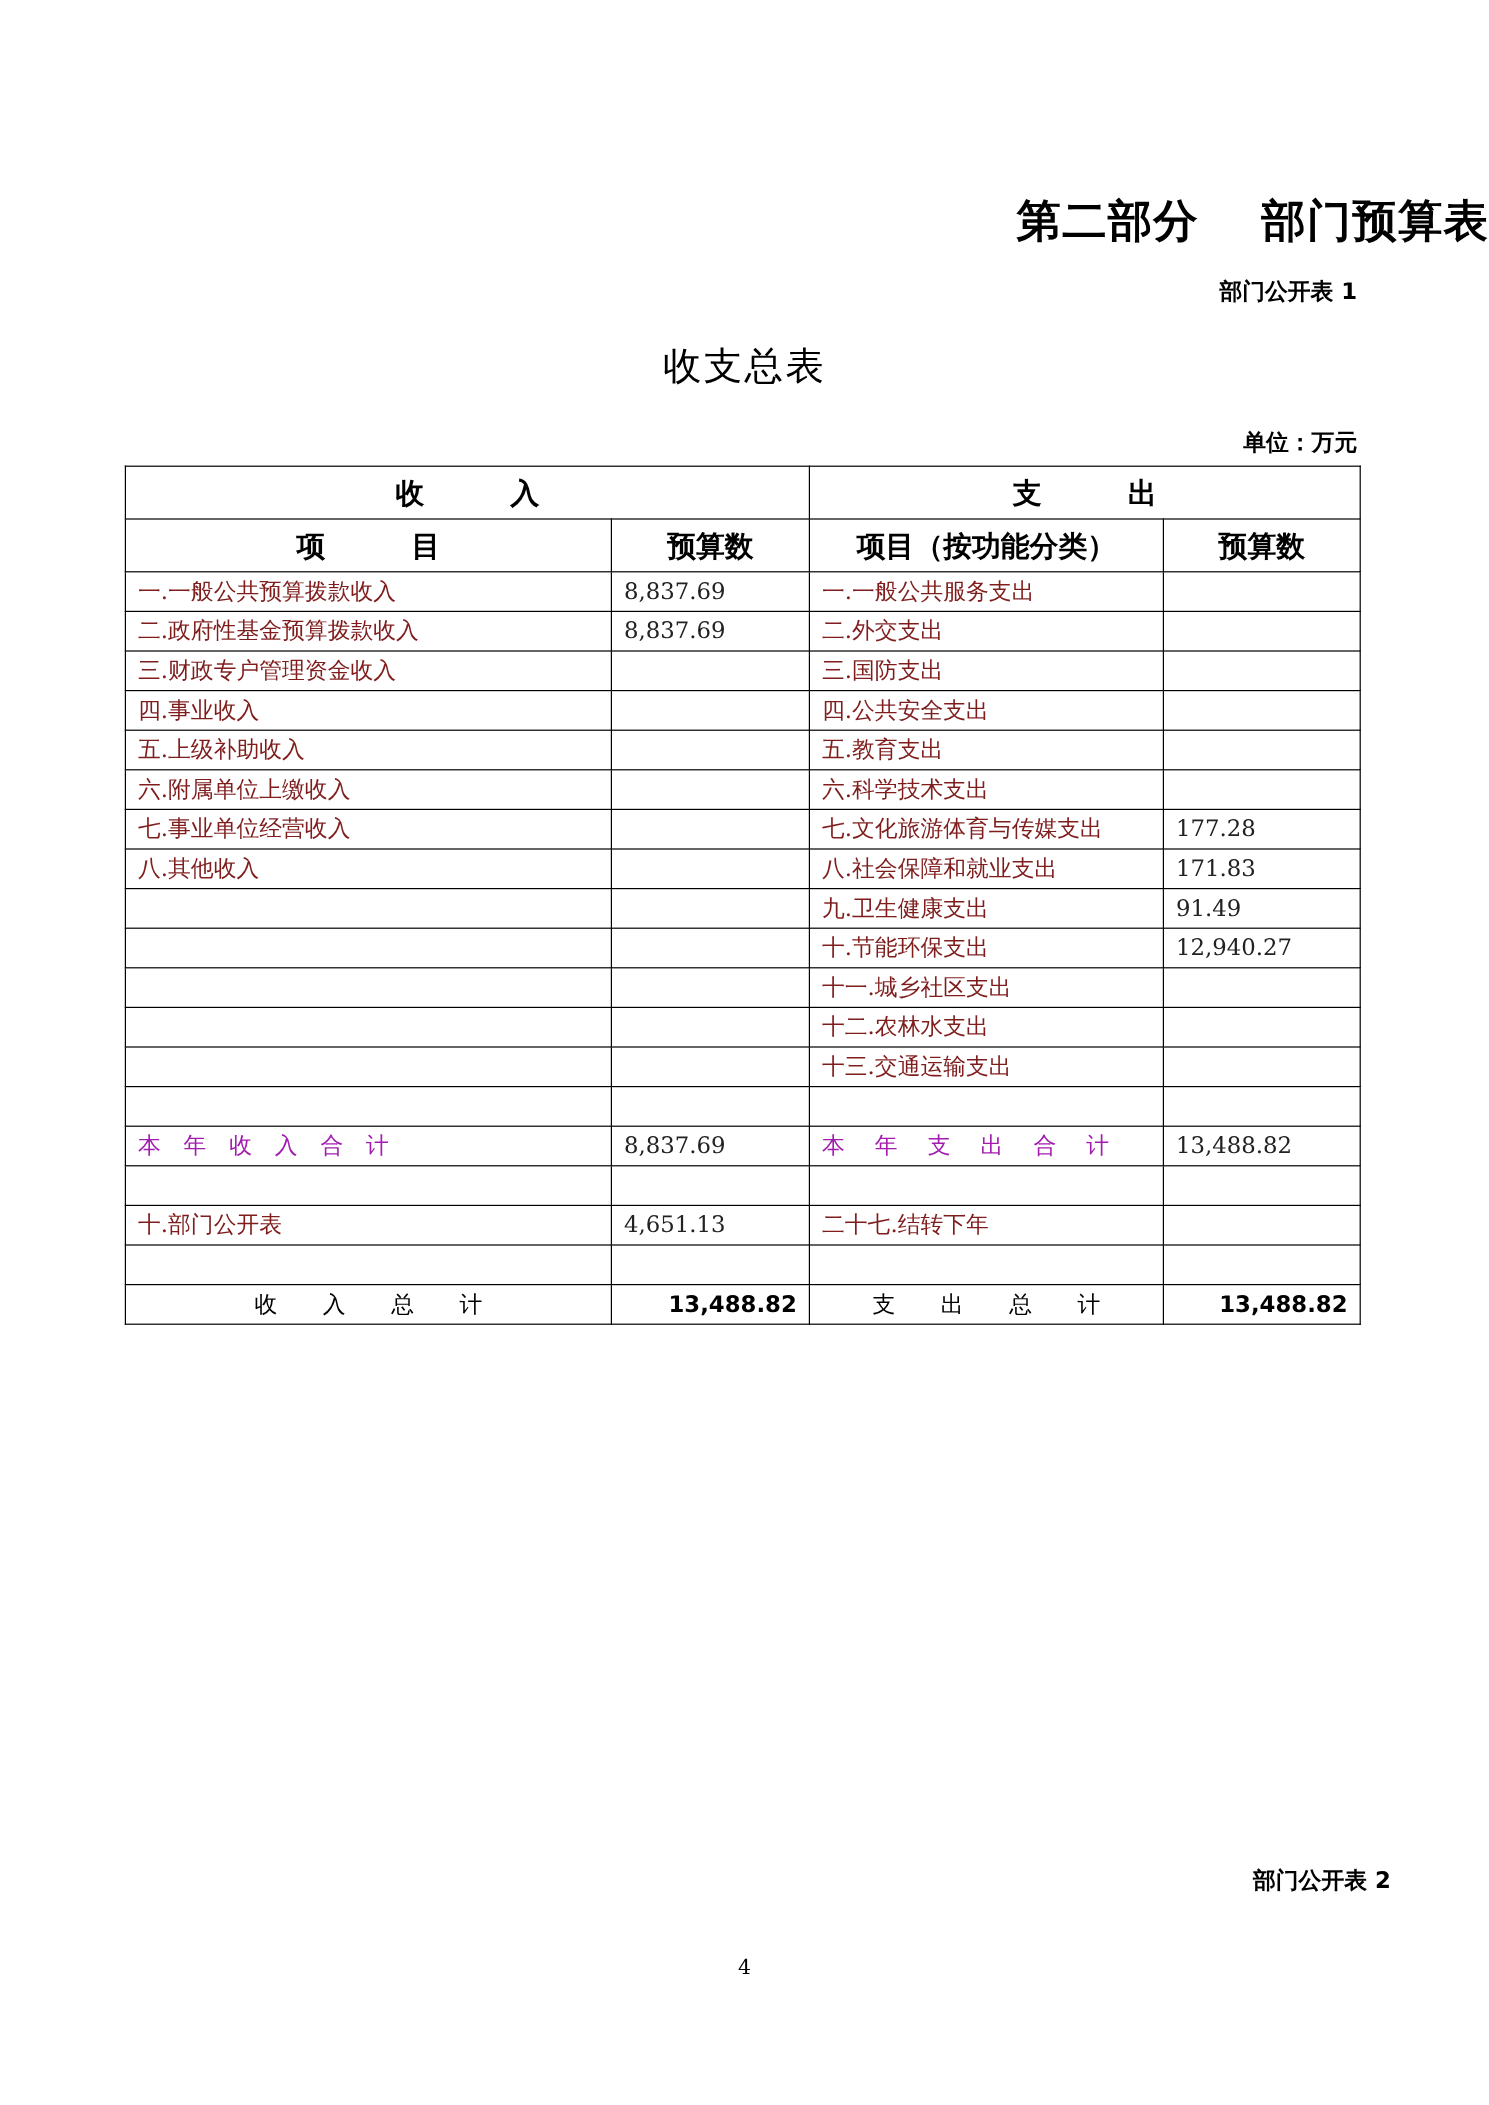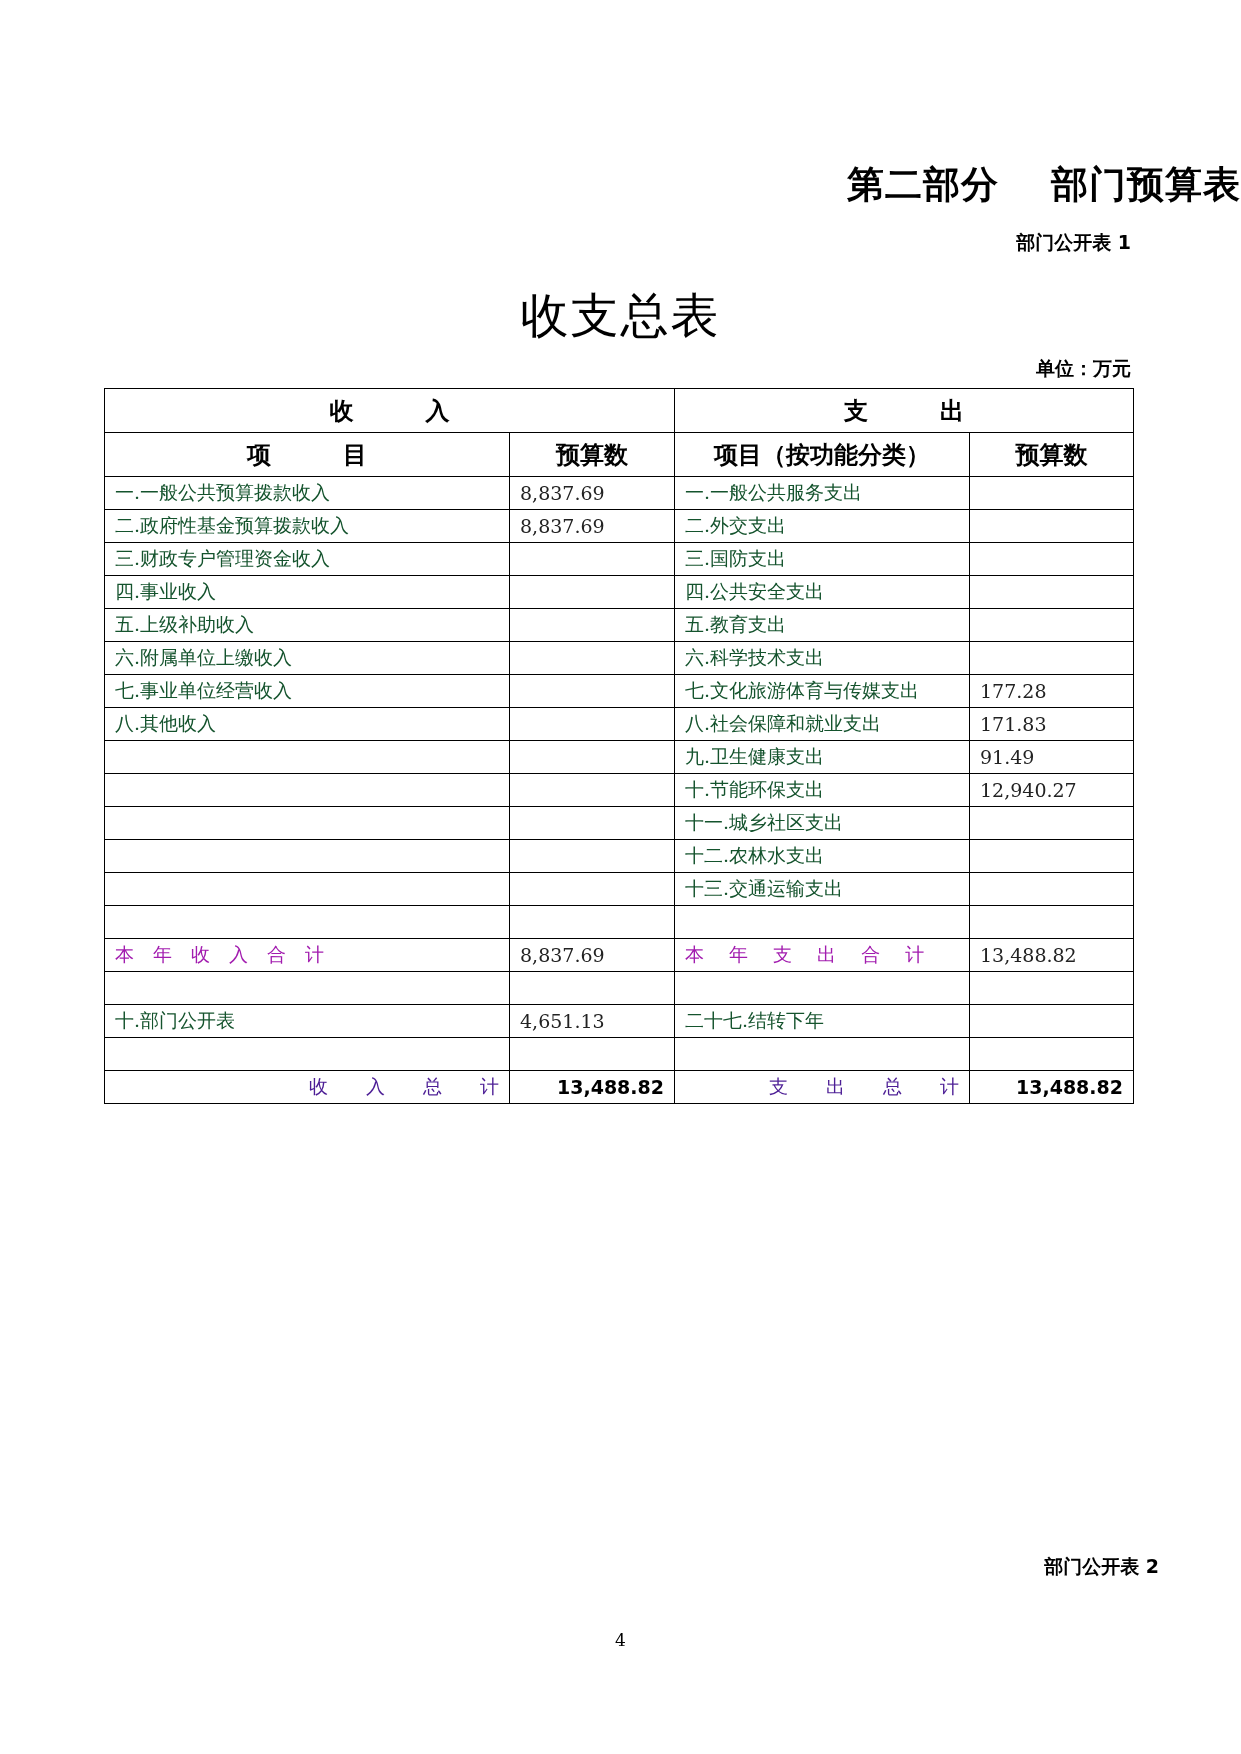--- a/index.html
+++ b/index.html
@@ -14,45 +14,45 @@
   }
   .form-no {
     position: absolute; font-family: "DejaVu Sans", "Liberation Sans", sans-serif;
     font-weight: bold; font-size: 19px;
   }
   .form-no.top { right: 110px; top: 230px; }
   .form-no.bottom { right: 82px; top: 1554px; }
   .table-title {
     position: absolute; left: 0; width: 1241px; top: 284px; text-align: center;
     font-family: "DejaVu Sans", "Liberation Sans", sans-serif;
-    font-size: 48px; letter-spacing: 2px;
+    font-size: 32px; letter-spacing: 2px;
   }
   .unit {
     position: absolute; right: 110px; top: 356px;
     font-family: "DejaVu Sans", "Liberation Sans", sans-serif;
     font-weight: bold; font-size: 19px;
   }
   table.budget {
     position: absolute; left: 104px; top: 388px; width: 1029px;
     border-collapse: collapse; table-layout: fixed;
   }
   table.budget td, table.budget th {
     border: 1.5px solid #000; padding: 0 10px; font-size: 19px; height: 32px;
     white-space: nowrap; overflow: hidden;
   }
   table.budget th {
     font-family: "DejaVu Sans", "Liberation Sans", sans-serif;
     font-weight: bold; height: 43px; text-align: center; font-size: 24px;
   }
-  .label { text-align: left; color: #14532d; }
+  .label { text-align: left; color: #7f1d1d; }
   .num { text-align: left; color: #222; font-size: 19px; }
   .spaced { white-space: pre; }
   .total-label { text-align: left; padding-left: 60px; white-space: pre; color: #a21caf; }
   .total-label.right { padding-left: 10px; }
-  .grand-label { text-align: right; white-space: pre; color: #4c1d95; margin-top: 16px; }
+  .grand-label { text-align: center; white-space: pre; color: #000000; margin-top: 16px; }
   .grand-num { text-align: right; font-weight: bold; font-family: "DejaVu Sans", "Liberation Sans", sans-serif; font-size: 19px; }
   .small { font-size: 17px; }
   .page-num {
     position: absolute; left: 0; width: 1241px; top: 1630px; text-align: center;
     font-size: 17px;
   }
 </style>
 </head>
 <body>
 

